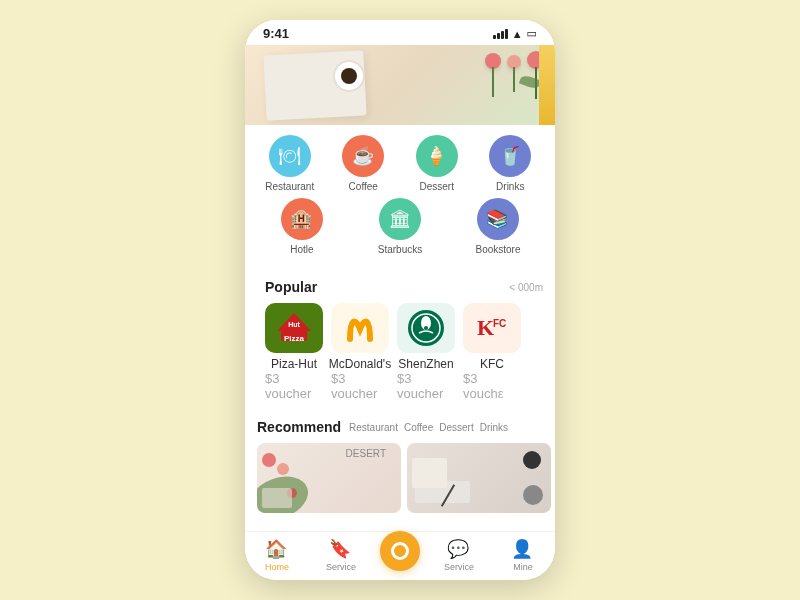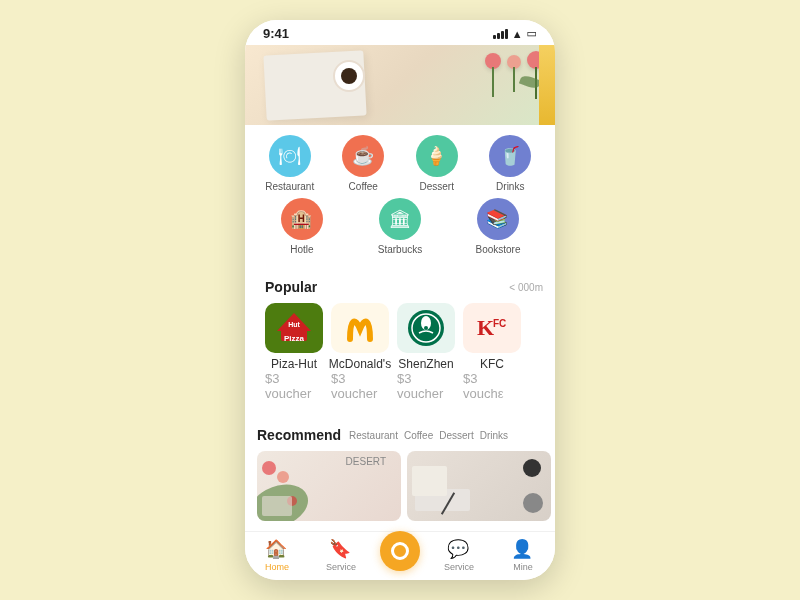--- a/index.html
+++ b/index.html
@@ -204,21 +204,21 @@
     }
     .popular-voucher {
       font-size: 13px;
       color: #aaa;
       text-align: left;
     }
     
     .recommend-section {
       padding: 8px 4px 6px 12px;
       background: #fff;
-      margin-top: 12px;
+      margin-top: 4px;
     }
     .recommend-header {
       display: flex;
       align-items: center;
       gap: 8px;
       margin-bottom: 8px;
     }
     .recommend-title {
       font-size: 14px;
       font-weight: 700;

